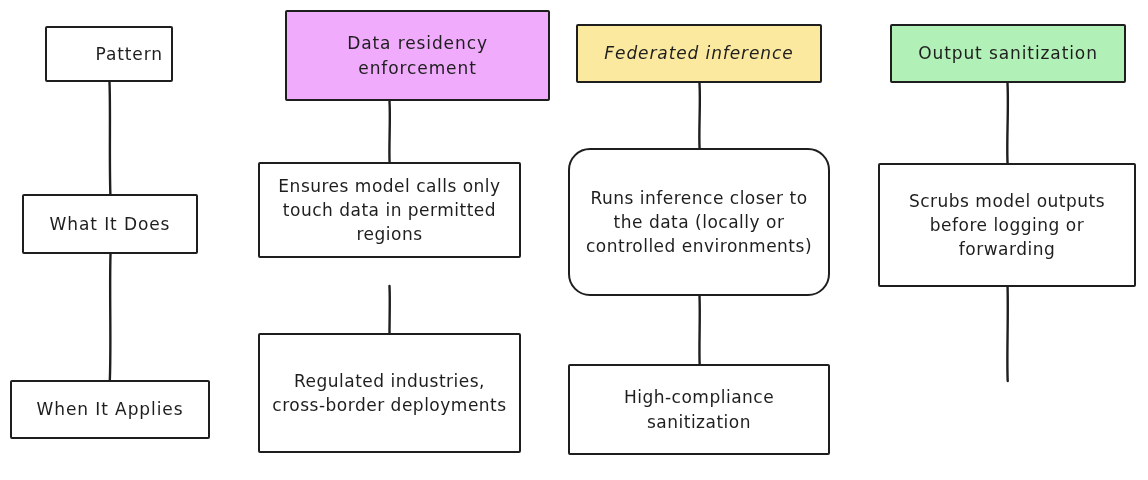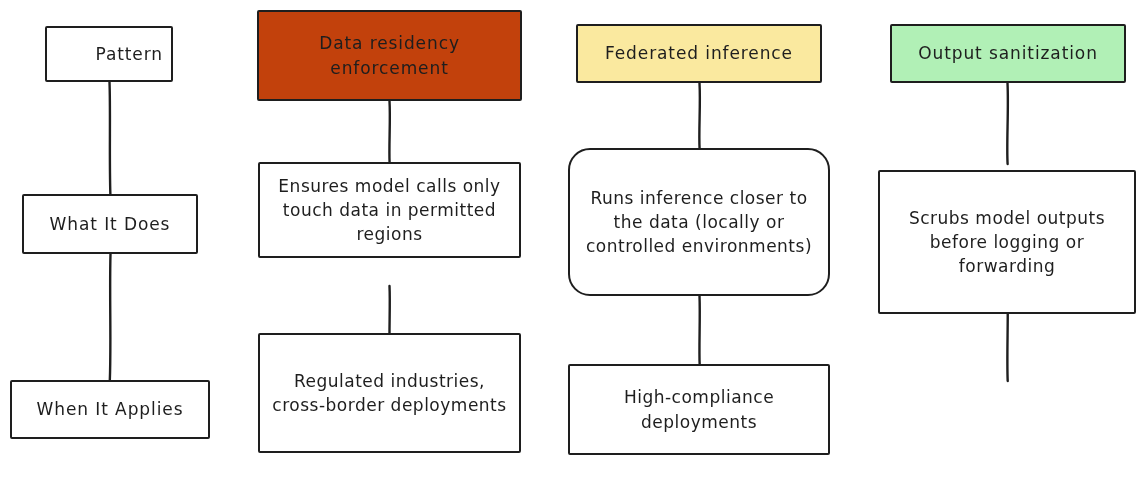--- a/index.html
+++ b/index.html
@@ -64,21 +64,21 @@
 
   
   #n-c3-head { left: 576px; top: 24px;  width: 246px; height: 59px;
                background: #fae99f; }
   #n-c3-does { left: 568px; top: 148px; width: 262px; height: 148px; border-radius: 22px; }
   #n-c3-when { left: 568px; top: 364px; width: 262px; height: 91px; }
 
   
   #n-c4-head { left: 890px; top: 24px;  width: 236px; height: 59px;
                background: #b1f0b6; }
-  #n-c4-does { left: 878px; top: 163px; width: 258px; height: 144px; margin-top: 7px; }
+  #n-c4-does { left: 878px; top: 163px; width: 258px; height: 124px; }
   #n-c4-when { left: 878px; top: 380px; width: 260px; height: 58px; }
 </style>
 </head>
 <body>
 
 <div id="canvas">
 
   <svg id="edges" viewBox="0 0 1148 480" xmlns="http://www.w3.org/2000/svg">
     <g fill="none" stroke="#1e1e1e" stroke-width="2.4" stroke-linecap="round">
 
@@ -101,49 +101,49 @@
   </div>
 
   <div class="node header" id="n-whatitdoes">
     <span class="label">What It Does</span>
   </div>
 
   <div class="node header" id="n-whenitapplies">
     <span class="label">When It Applies</span>
   </div>
 
-  <div class="node header" id="n-c2-head" style="background: #c2410c;">
+  <div class="node header" id="n-c2-head" style="background: #f0abfc; margin-left: 28px;">
     <span class="label">Data residency
 enforcement</span>
   </div>
 
   <div class="node" id="n-c2-does">
     <span class="label">Ensures model calls only
 touch data in permitted
 regions</span>
   </div>
 
   <div class="node" id="n-c2-when">
     <span class="label">Regulated industries,
 cross-border deployments</span>
   </div>
 
-  <div class="node header" id="n-c3-head" style="background: rgb(250, 233, 159);">
+  <div class="node header" id="n-c3-head" style="background: rgb(250, 233, 159); font-style: italic;">
     <span class="label">Federated inference</span>
   </div>
 
   <div class="node" id="n-c3-does">
     <span class="label">Runs inference closer to
 the data (locally or
 controlled environments)</span>
   </div>
 
   <div class="node" id="n-c3-when">
     <span class="label">High-compliance
-deployments</span>
+sanitization</span>
   </div>
 
   <div class="node header" id="n-c4-head" style="background: rgb(177, 240, 182);">
     <span class="label">Output sanitization</span>
   </div>
 
   <div class="node" id="n-c4-does">
     <span class="label">Scrubs model outputs
 before logging or
 forwarding</span>

